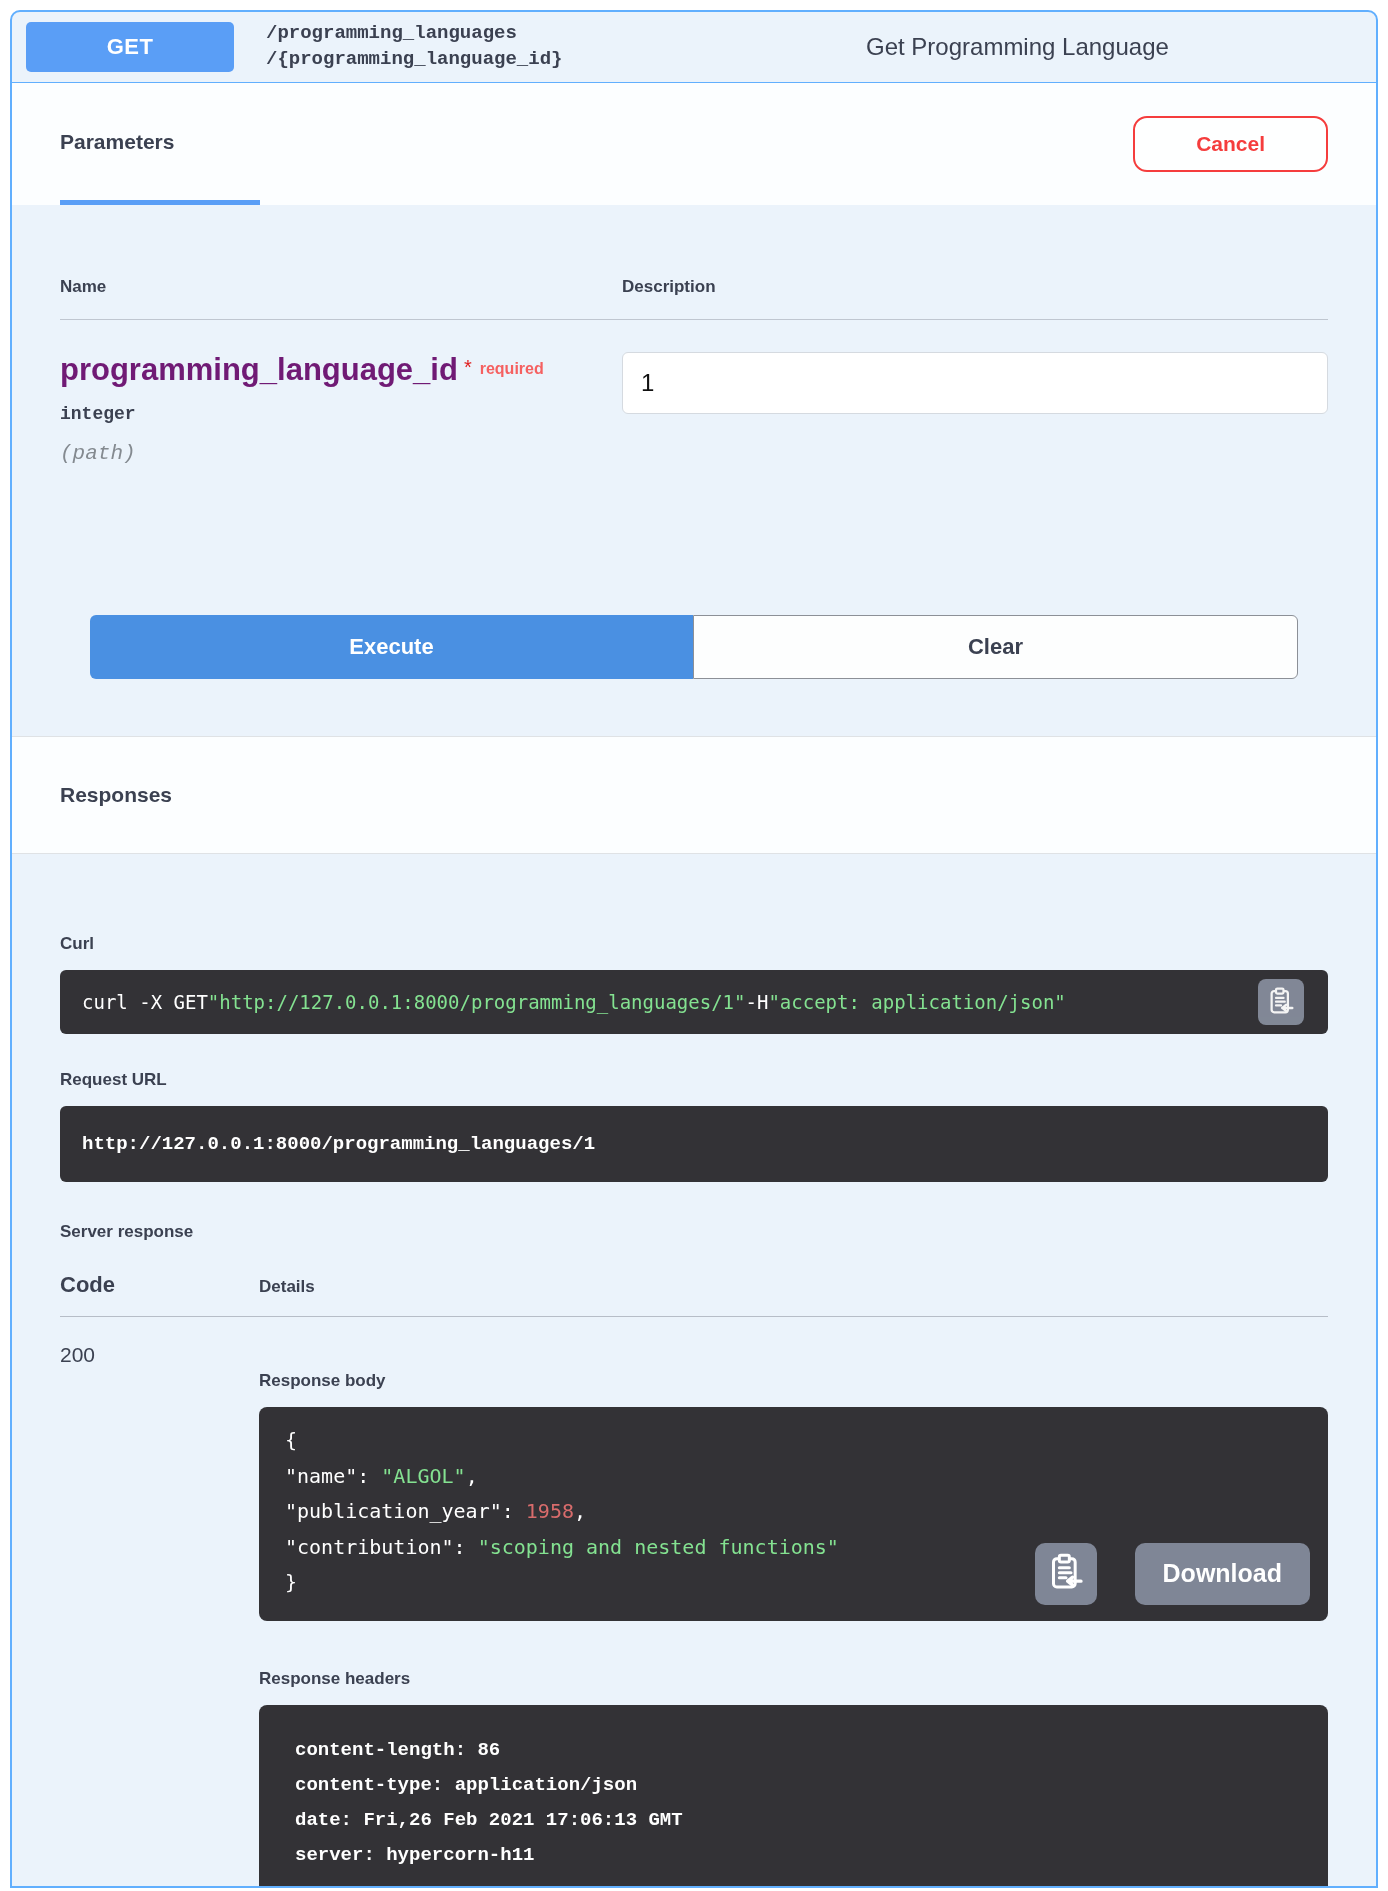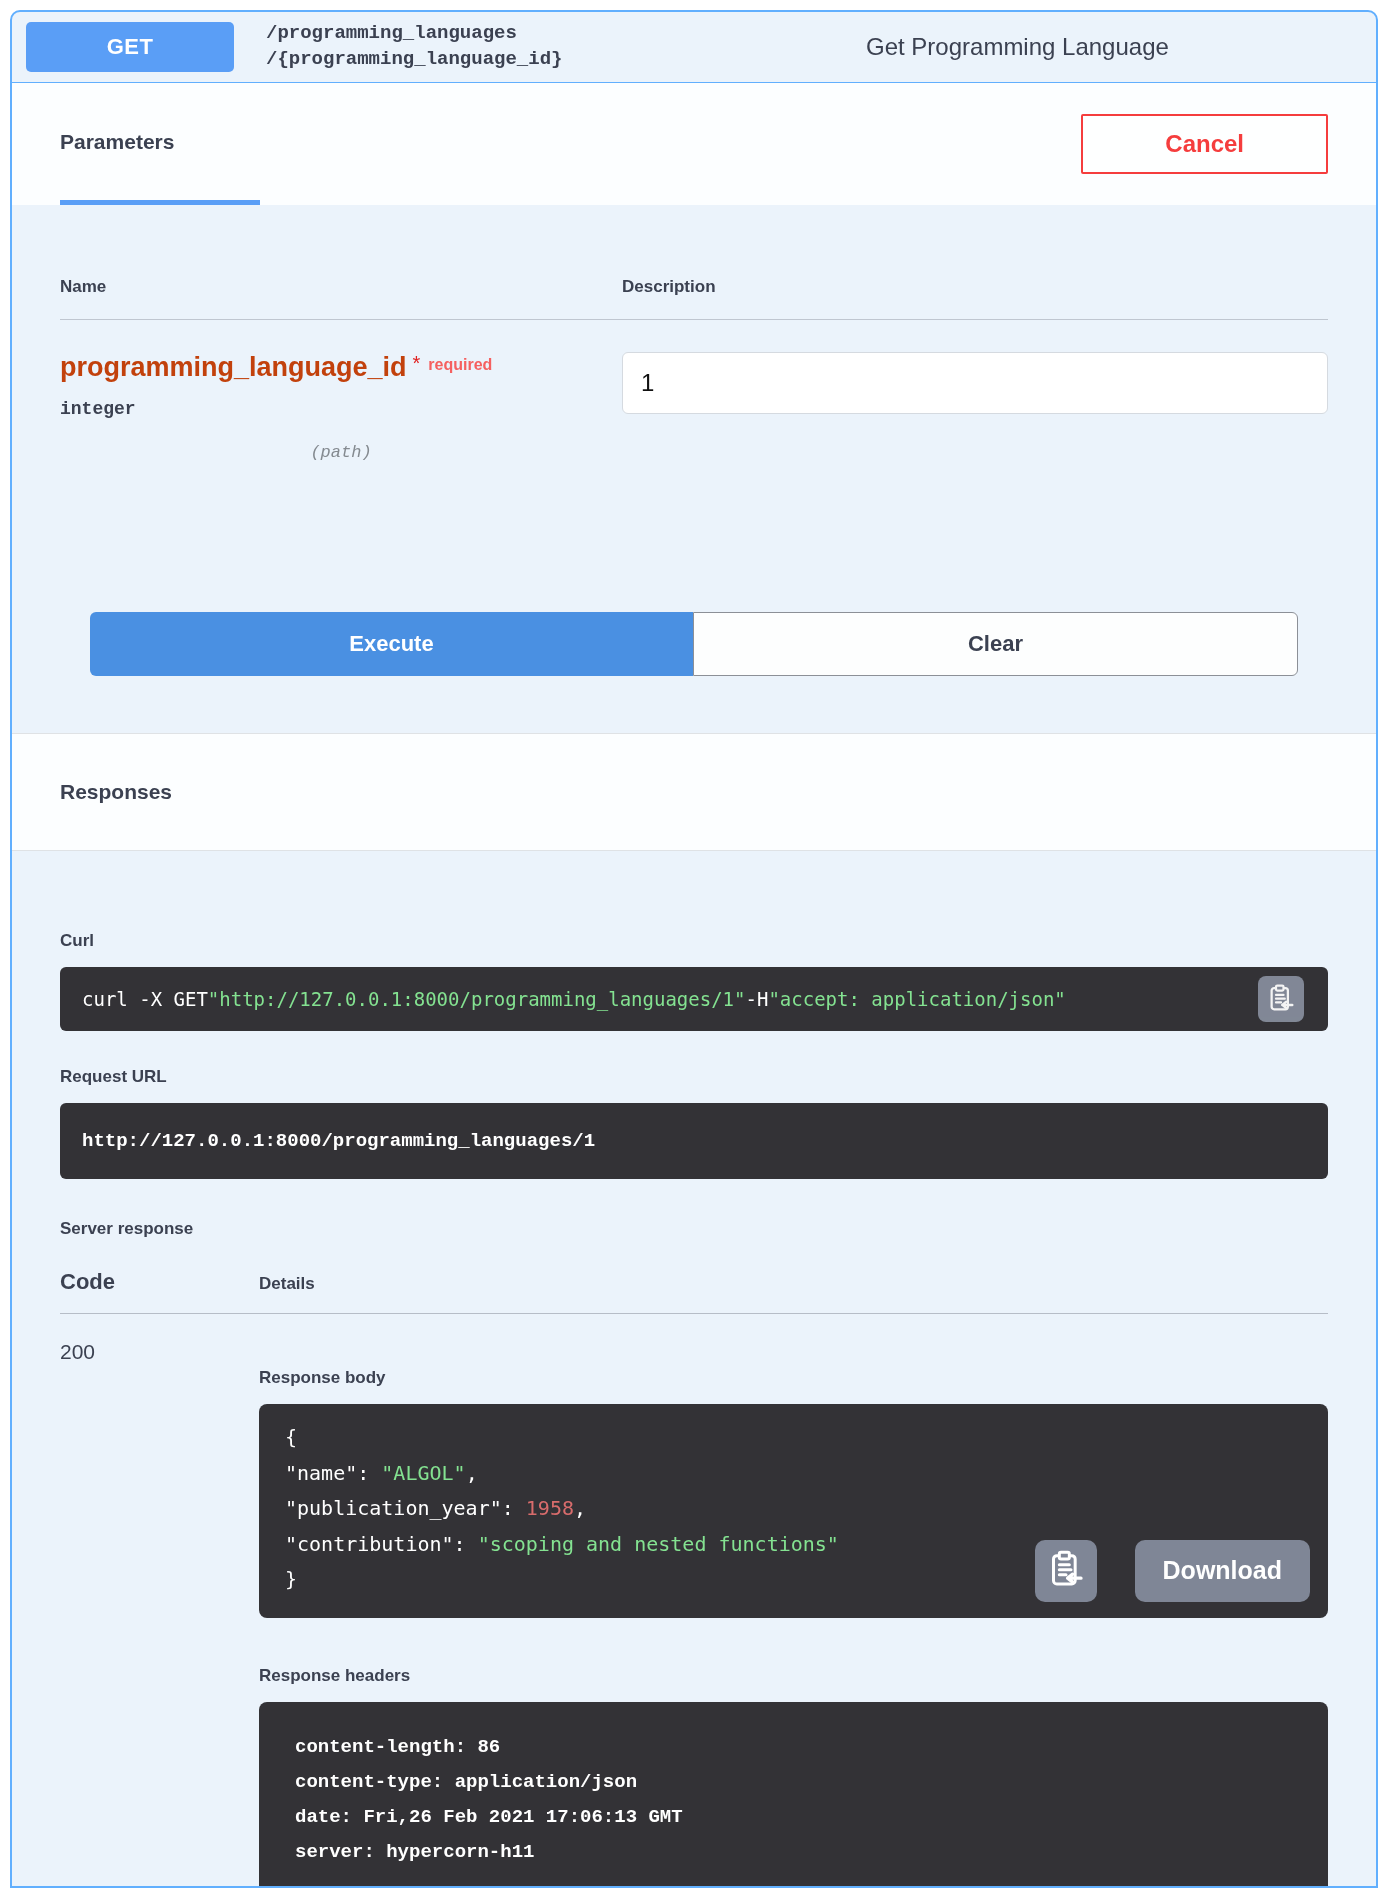--- a/index.html
+++ b/index.html
@@ -17,35 +17,35 @@
   .op-summary{font-size:24px;color:#3b4151;}
 
   
   .section-header{background:rgba(255,255,255,.85);height:122px;display:flex;align-items:center;
     justify-content:space-between;padding:0 48px;}
   .section-header.responses-hd{height:116px;border-top:1px solid rgba(59,65,81,.15);
     border-bottom:1px solid rgba(59,65,81,.15);}
   .tab-parameters{height:100%;display:flex;align-items:center;font-size:21px;font-weight:bold;
     border-bottom:5px solid #5a9ef6;box-sizing:border-box;width:200px;cursor:pointer;}
   .btn-cancel{border:2px solid #f53d3d;color:#f53d3d;background:rgba(255,255,255,.6);font-weight:bold;
-    font-size:24px;padding:14px 82px;border-radius:2px;cursor:pointer;font-family:"Liberation Sans",sans-serif;}
+    font-size:21px;padding:14px 61px;border-radius:14px;cursor:pointer;font-family:"Liberation Sans",sans-serif;}
   .responses-title{font-size:21px;font-weight:bold;}
 
   
   .params-wrap{padding:0 48px 56px;}
   .table-head{display:flex;margin-top:72px;padding-bottom:22px;border-bottom:1px solid rgba(59,65,81,.25);
     font-weight:bold;font-size:17px;}
   .col-name{width:562px;}
   .col-desc{flex:1;}
   .param-row{display:flex;padding-top:32px;}
-  .param-name{font-size:27px;font-weight:bold;color:#c2410c;}
+  .param-name{font-size:31px;font-weight:bold;color:#701a75;}
   .req-star{color:#e02020;font-size:20px;vertical-align:6px;margin-left:6px;}
   .req-label{color:#f56060;font-size:16px;font-weight:bold;margin-left:8px;vertical-align:6px;}
   .param-type{font-family:"Liberation Mono",monospace;font-weight:bold;font-size:18px;margin-top:16px;}
-  .param-in{font-family:"Liberation Mono",monospace;font-style:italic;font-size:17px;color:#848a90;margin-top:24px;text-align:center;}
+  .param-in{font-family:"Liberation Mono",monospace;font-style:italic;font-size:21px;color:#848a90;margin-top:18px;}
   .param-value-cell{flex:1;}
   .param-input{width:100%;height:62px;border:1px solid #d5dae0;border-radius:6px;font-size:24px;
     padding:0 18px;box-sizing:border-box;color:#111;background:#fff;font-family:"Liberation Sans",sans-serif;}
   .execute-row{display:flex;margin:150px 30px 1px;}
   .btn-execute{flex:1;background:#4a90e2;color:#fff;font-weight:bold;font-size:22px;height:64px;border:none;
     border-radius:6px 0 0 6px;cursor:pointer;font-family:"Liberation Sans",sans-serif;}
   .btn-clear{flex:1;background:#fdfefe;color:#3b4151;font-weight:bold;font-size:22px;height:64px;
     border:1px solid #8c9097;border-radius:0 6px 6px 0;cursor:pointer;font-family:"Liberation Sans",sans-serif;}
 
   

